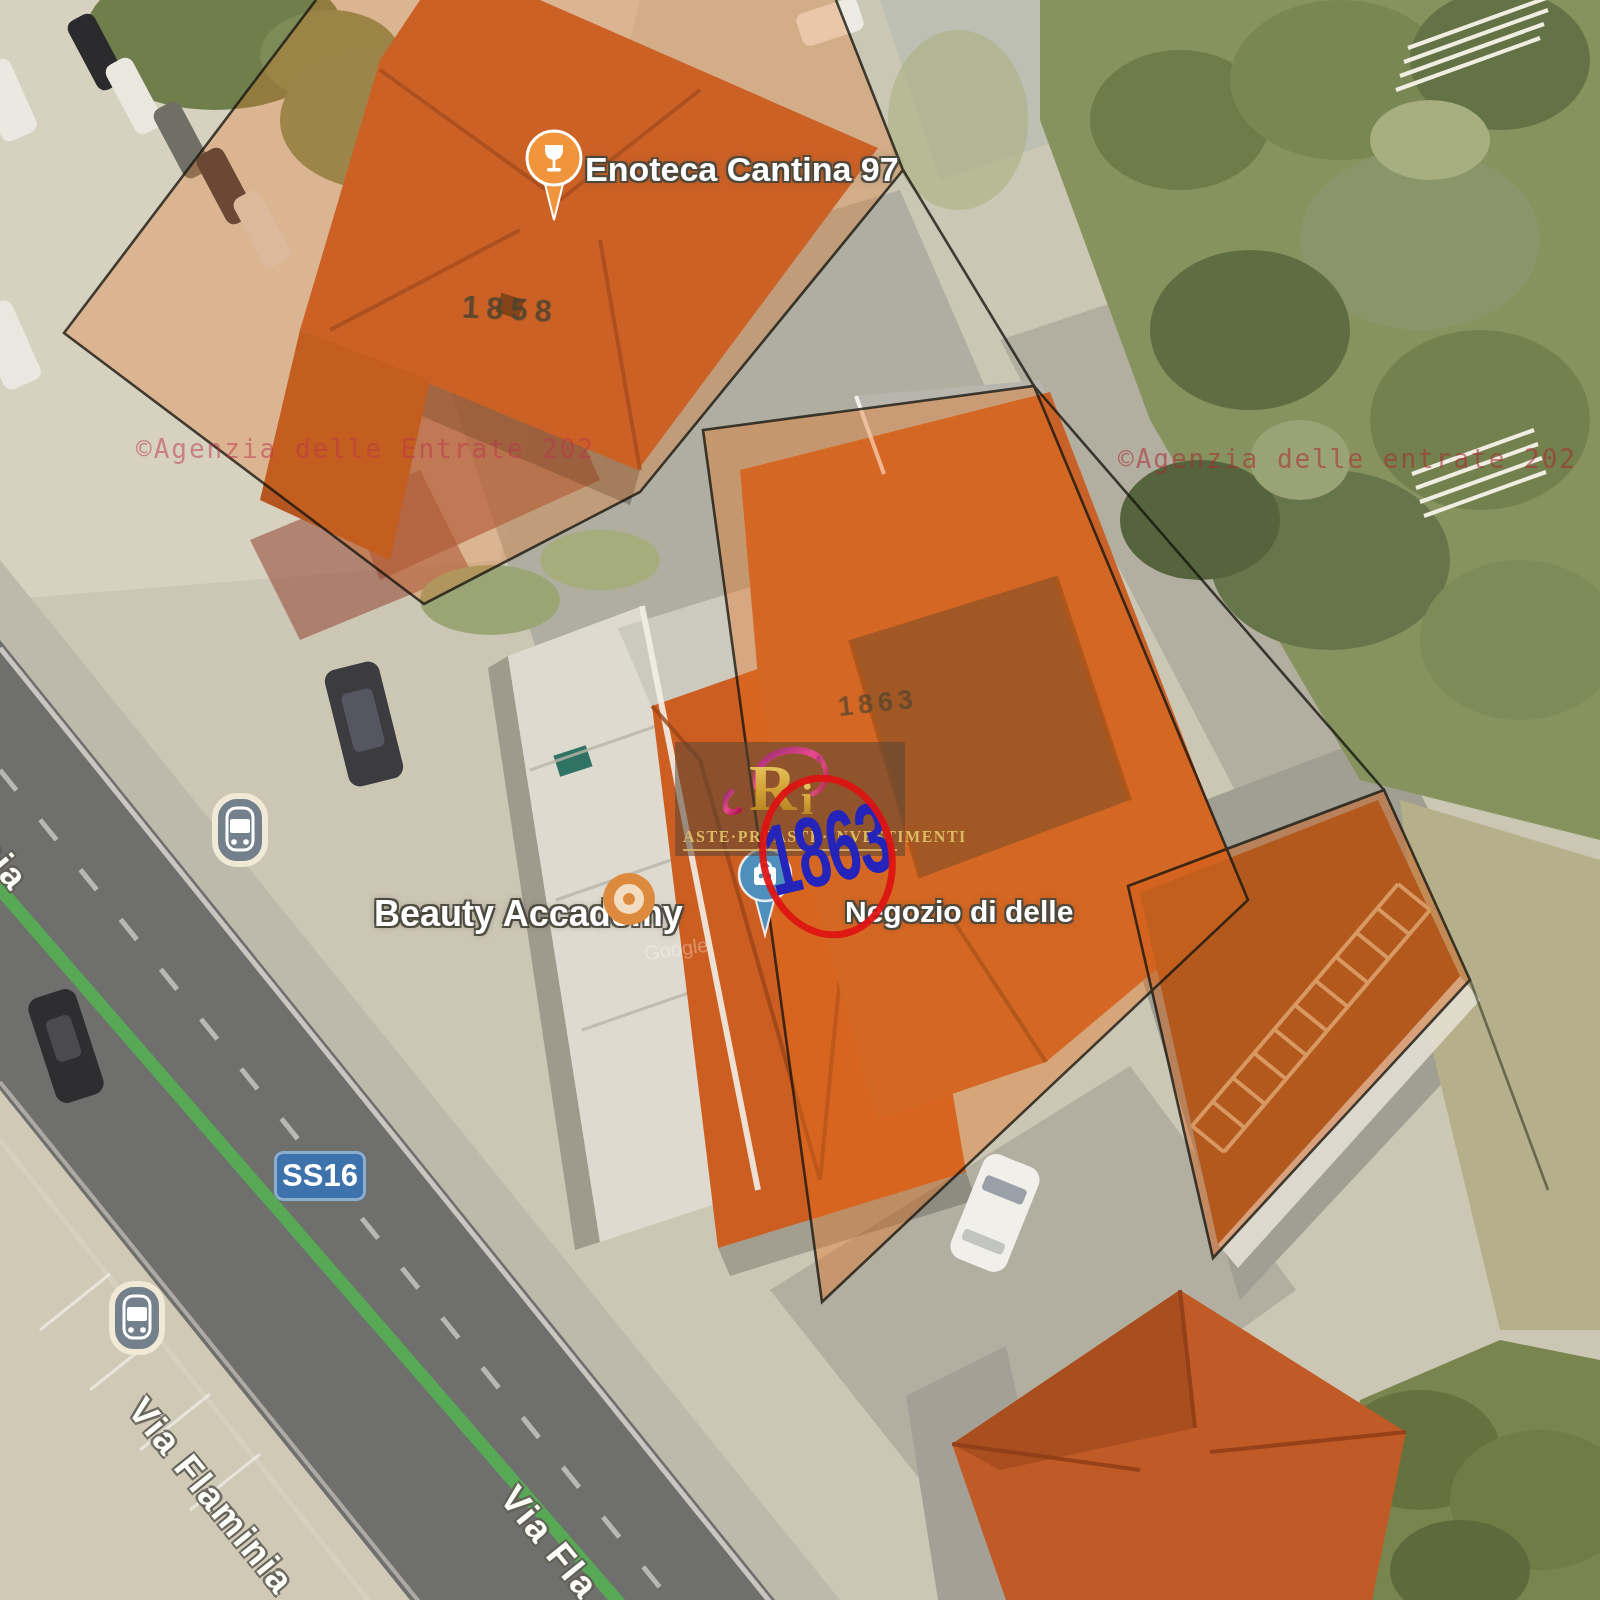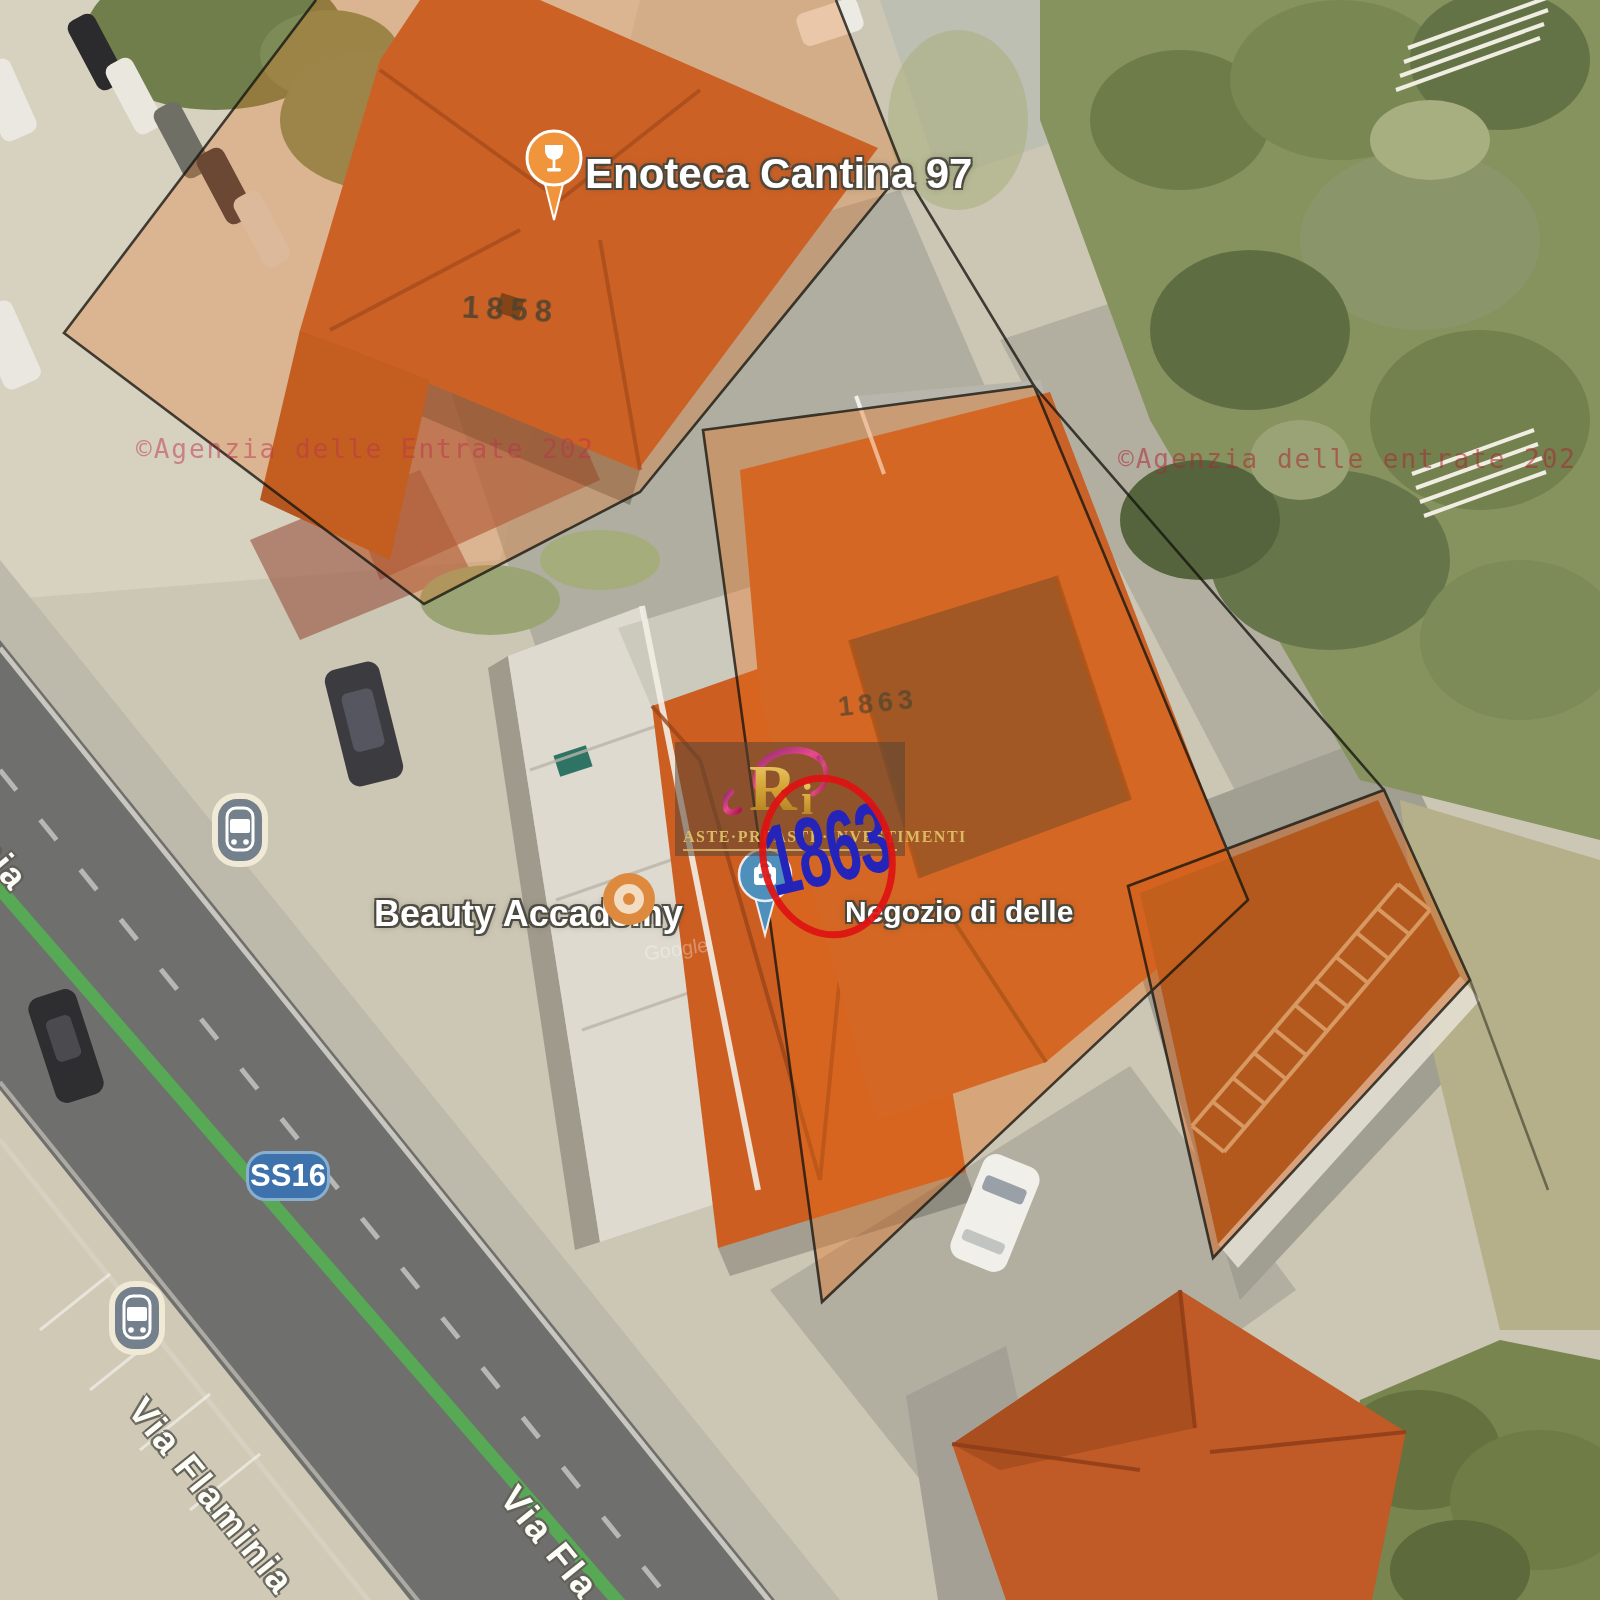--- a/index.html
+++ b/index.html
@@ -12,22 +12,22 @@
     text-shadow:-2px -2px 0 rgba(72,70,60,.9),2px -2px 0 rgba(72,70,60,.9),
                 -2px 2px 0 rgba(72,70,60,.9),2px 2px 0 rgba(72,70,60,.9),
                 0 0 7px rgba(72,70,60,.55);}
   .roadlabel{color:#fdfdf8;font-weight:bold;letter-spacing:2px;
     text-shadow:-2px -2px 0 rgba(96,94,86,.85),2px -2px 0 rgba(96,94,86,.85),
                 -2px 2px 0 rgba(96,94,86,.85),2px 2px 0 rgba(96,94,86,.85);}
   .parcelnum{color:rgba(74,66,46,.85);letter-spacing:7px;font-weight:bold;}
   .agency{font-family:"DejaVu Sans Mono",monospace;letter-spacing:2px;
           filter:blur(.4px);font-weight:normal;}
   .badge{display:flex;align-items:center;justify-content:center;
-         width:84px;height:50px;background:#3E72AD;border:3px solid #89AECE;
-         border-radius:20px;color:#fff;font-weight:bold;font-size:31px;box-sizing:border-box;}
+         width:92px;height:50px;background:#3E72AD;border:3px solid #89AECE;
+         border-radius:9px;color:#fff;font-weight:bold;font-size:31px;box-sizing:border-box;margin-left:28px;}
   #wmbox{left:675px;top:742px;width:230px;height:114px;
          background:rgba(88,70,55,.55);}
   #wmbrand{position:absolute;left:8px;right:8px;bottom:5px;text-align:right;
          font-family:"Liberation Serif",serif;font-size:16px;letter-spacing:1.5px;
          color:#DCBA62;border-bottom:2px solid rgba(214,180,105,.9);
          padding-bottom:3px;font-weight:bold;}
   #lotnum{left:827px;top:851px;transform:translate(-50%,-52%) rotate(-13deg) scaleX(.58);
          font-size:100px;font-weight:bold;color:#2424BB;letter-spacing:-2px;}
   #lotcircle{left:760px;top:774px;width:135px;height:165px;border-radius:50%;
          border:7px solid rgba(223,18,18,.93);transform:rotate(-13deg);box-sizing:border-box;}
@@ -238,21 +238,21 @@
 
 <svg class="ov z3" style="left:522px;top:126px;" width="64" height="100">
   <g>
     <path d="M22,54 L32,94 L42,54 Z" fill="#F0953C" stroke="#ffffff" stroke-width="2"></path>
     <circle cx="32" cy="32" r="27" fill="#F0953C" stroke="#ffffff" stroke-width="3"></circle>
     <path d="M23,19 h18 v6 a9,9 0 0 1 -18,0 z" fill="#ffffff"></path>
     <rect x="30.6" y="33" width="2.8" height="9" fill="#ffffff"></rect>
     <rect x="25" y="42" width="14" height="3.4" rx="1.6" fill="#ffffff"></rect>
   </g>
 </svg>
-<div class="ov maplabel z3" style="left:585px;top:150px;font-size:42px;">Enoteca Cantina 97</div>
+<div class="ov maplabel z3" style="left:585px;top:150px;font-size:34px;">Enoteca Cantina 97</div>
 
 <div class="ov maplabel z3" style="left:374px;top:893px;font-size:36px;">Beauty Accademy</div>
 <svg class="ov z3" style="left:600px;top:870px;" width="58" height="58">
   <g>
     <circle cx="29" cy="29" r="26" fill="#DE8A3E"></circle>
     <circle cx="29" cy="29" r="15" fill="#F3DDC2"></circle>
     <circle cx="29" cy="29" r="6" fill="#DE8A3E"></circle>
   </g>
 </svg>
 

